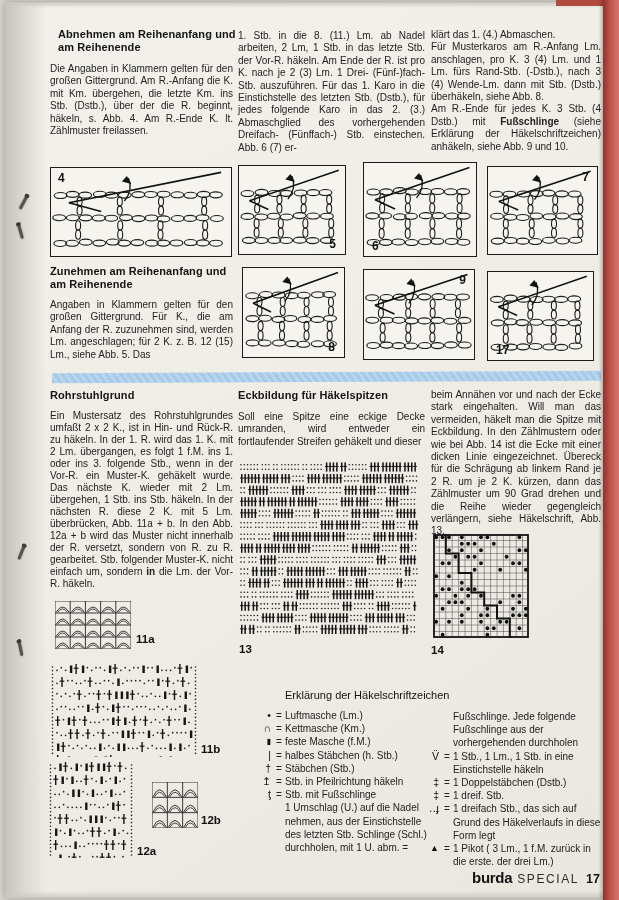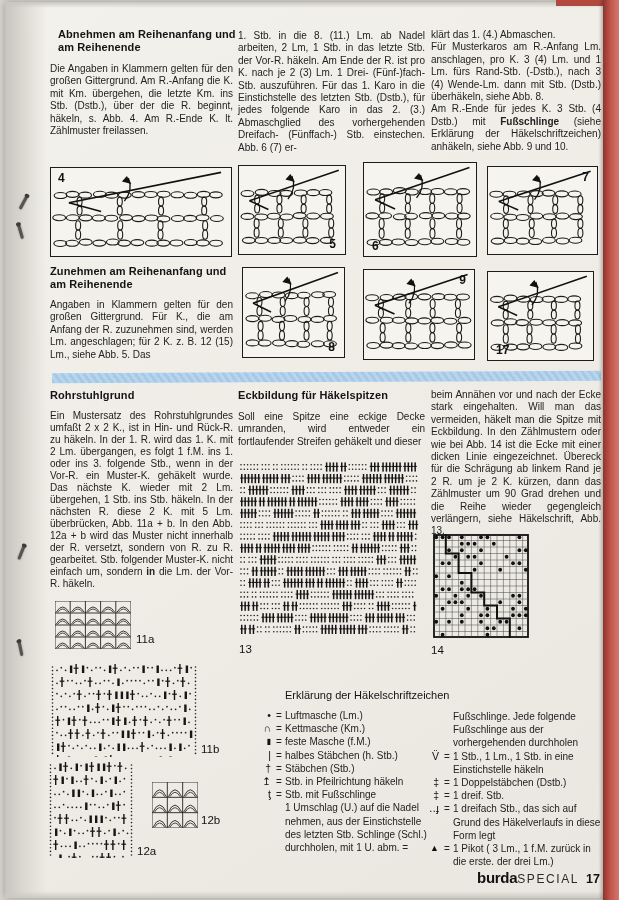--- a/index.html
+++ b/index.html
@@ -37,33 +37,33 @@
   .band{position:absolute;left:52px;top:372px;width:549px;height:10px;
     background:repeating-linear-gradient(55deg,var(--blue) 0 3px,#b7d5ee 3px 6px);
     transform:rotate(-.25deg)}
 
   .fig{position:absolute;background:#f6f4ee;border:1.3px solid #1c1c1c;box-sizing:border-box}
   .fig.plain{border:none;background:transparent}
   .fig svg{display:block}
   .fignum{position:absolute;font-weight:bold;font-size:12px;color:#111}
   .fignum.tl{left:7px;top:3px}.fignum.tr{right:8px;top:3px}
   .fignum.bl{left:8px;bottom:3px}.fignum.br{right:9px;bottom:3px}
-  .figlab{position:absolute;font-weight:normal;font-size:11.5px;color:#111}
+  .figlab{position:absolute;font-weight:bold;font-size:11.5px;color:#111}
 
   .legend-h{position:absolute;left:285px;top:689px;font-weight:normal;font-size:11px;color:#131313}
   .lg{position:absolute;font-size:10px;line-height:13.2px;color:#222}
   .lg-row{display:grid;grid-template-columns:17px 12px 1fr;align-items:start}
   .lg-sym{text-align:right;font-size:10.5px;padding-right:2px;color:#111}
   .lg-eq{text-align:center;color:#222}
   .lg-note{padding-left:29px}
   .lg-cont{padding-left:29px}
 
   .brand{position:absolute;left:410px;top:869px;width:190px;text-align:right;color:#111;white-space:nowrap}
   .brand .bb{font-size:15px;font-weight:bold;letter-spacing:-.3px}
-  .brand .sp{font-size:12px;letter-spacing:1.6px;color:#2b2b2b;}
+  .brand .sp{font-size:12px;letter-spacing:1.6px;color:#2b2b2b;margin-left:5px}
   .brand .pg{font-size:12.5px;font-weight:bold;margin-left:7px}
 </style>
 </head>
 <body>
 
 <div id="page">
   <div id="gutter"></div>
   <div id="topedge"></div>
   <div id="botedge"></div>
 </div>

